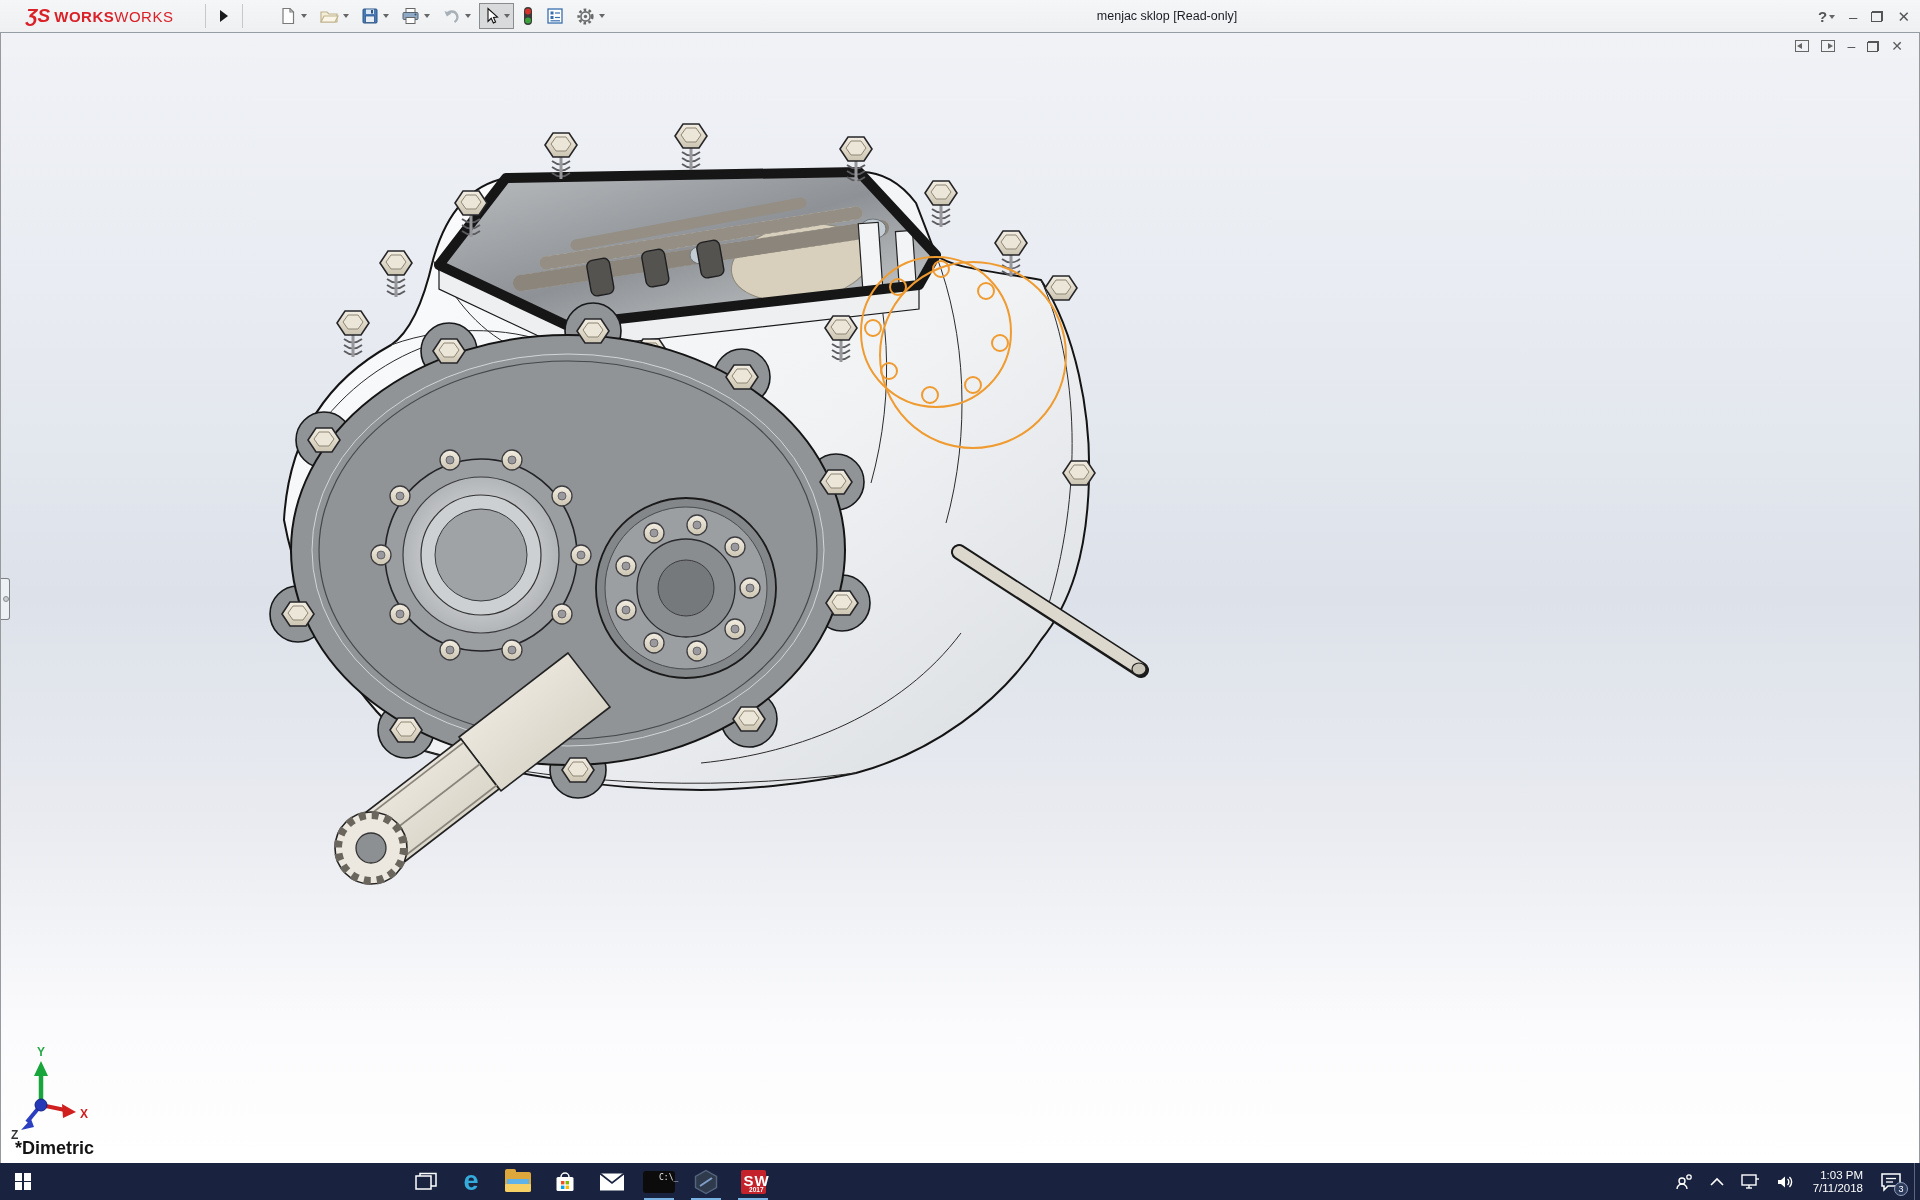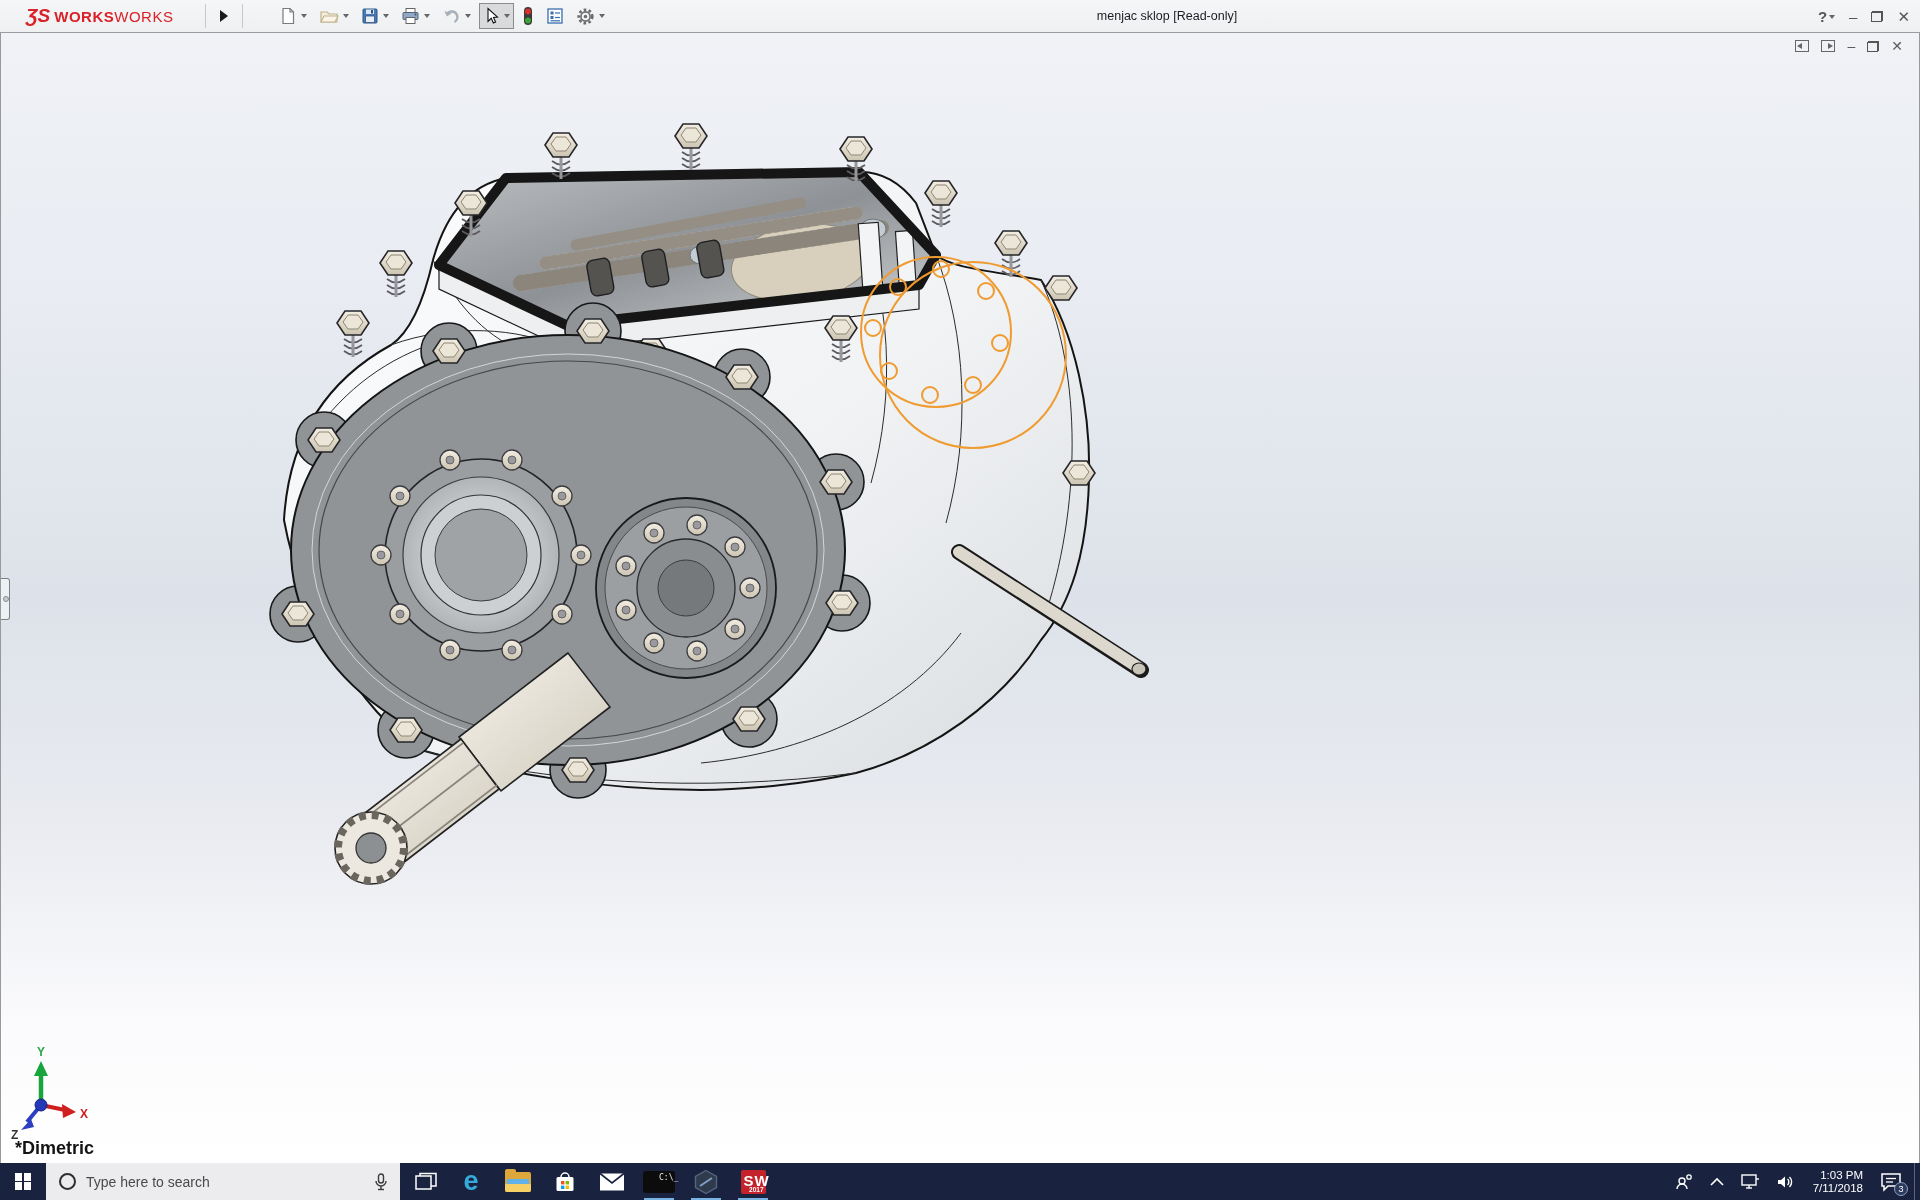--- a/index.html
+++ b/index.html
@@ -415,30 +415,20 @@
 <div class="taskbar">
   <div class="tk-btn">
     <span class="win-logo">
         <i></i>
         <i></i>
         <i></i>
         <i></i>
       </span>
   </div>
 
-  <div class="search">
-    <span class="ring"></span>
-    <input type="text" placeholder="Type here to search" style="">
-    <svg class="mic" width="14" height="18" viewBox="0 0 14 18">
-      <rect x="4.5" y="1" width="5" height="9" rx="2.5" fill="none" stroke="#3c3c3c" stroke-width="1.4"></rect>
-      <path d="M2 8 a5 5 0 0 0 10 0" fill="none" stroke="#3c3c3c" stroke-width="1.4"></path>
-      <line x1="7" y1="13" x2="7" y2="16" stroke="#3c3c3c" stroke-width="1.4"></line>
-      <line x1="4" y1="16.5" x2="10" y2="16.5" stroke="#3c3c3c" stroke-width="1.4"></line>
-    </svg>
-  </div>
 
   <div class="app-slot" style="left:403px">
     <svg width="22" height="20" viewBox="0 0 22 20">
       <rect x="1" y="4" width="15" height="13" fill="none" stroke="#fff" stroke-width="1.5"></rect>
       <path d="M5 4 V1.5 H21 V14 H16" fill="none" stroke="#fff" stroke-width="1.5"></path>
     </svg>
   </div>
 
   <div class="app-slot" style="left:448px">
     <span class="edge-e">e</span>

